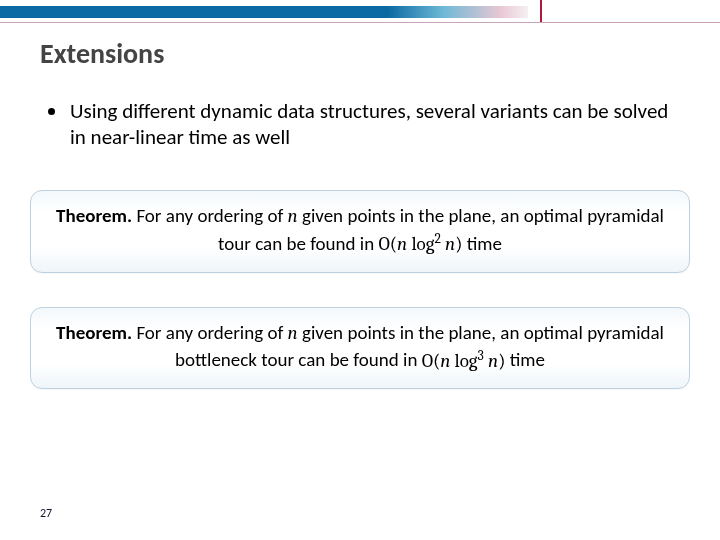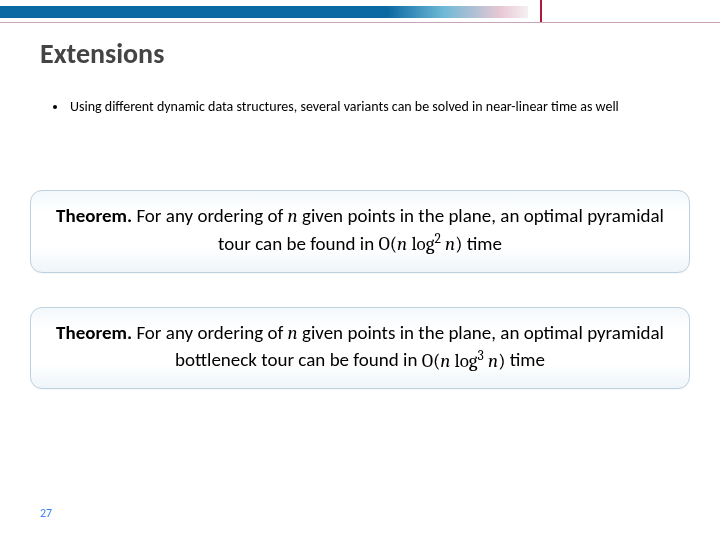--- a/index.html
+++ b/index.html
@@ -4,39 +4,39 @@
 <style>
   * { margin: 0; padding: 0; box-sizing: border-box; }
   html, body { width: 720px; height: 540px; background: #fff; font-family: Calibri, "Segoe UI", Arial, sans-serif; color: #000; }
   .slide { position: relative; width: 720px; height: 540px; }
   .topbar { position: absolute; top: 0; left: 0; right: 0; height: 22px; }
   .topbar .seg-blue { position: absolute; left: 0; top: 6px; height: 12px; width: 388px; background: #0b6aa3; }
   .topbar .seg-grad { position: absolute; left: 388px; top: 6px; height: 12px; width: 140px; background: linear-gradient(90deg, #0b6aa3 0%, #6fb9d6 40%, #e8c7d4 80%, #f5f0f2 100%); }
   .topbar .thinline { position: absolute; left: 0; right: 0; top: 22px; height: 1px; background: #caa5b7; }
   .topbar .redtick { position: absolute; left: 540px; top: 0; width: 2px; height: 22px; background: #b01a38; }
   .title { position: absolute; left: 40px; top: 36px; font-size: 28px; color: #444; }
-  .bullets { position: absolute; left: 48px; right: 40px; top: 98px; font-size: 14px; line-height: 1.25; }
+  .bullets { position: absolute; left: 48px; right: 40px; top: 98px; font-size: 21px; line-height: 1.25; }
   .bullets li { list-style: disc; margin-left: 20px; padding-left: 2px; }
   .theorems { position: absolute; left: 30px; right: 30px; top: 190px; }
   .theorem-box {
     margin-bottom: 34px;
     padding: 12px 20px 14px 20px;
     border: 1px solid #bcd1dd;
     border-radius: 12px;
     background: linear-gradient(180deg, #f3f8fb 0%, #ffffff 25%, #ffffff 70%, #eef5f9 100%);
     box-shadow: 0 1px 0 rgba(0,0,0,0.03);
     font-size: 19px;
     text-align: center;
     line-height: 1.35;
   }
   .theorem-box .label { font-weight: 700; }
   .math { font-family: "Cambria Math", Cambria, Georgia, serif; font-style: italic; }
   .rm { font-style: normal; }
   .sup { font-size: 0.72em; vertical-align: super; font-style: normal; }
-  .pagenum { position: absolute; left: 40px; bottom: 20px; font-size: 12px; color: #3b82f6; }
+  .pagenum { position: absolute; left: 40px; bottom: 20px; font-size: 12px; color: #0f172a; }
 </style>
 </head>
 <body>
 
 <div class="slide">
 
   <div class="topbar">
     <div class="seg-blue"></div>
     <div class="seg-grad"></div>
     <div class="redtick"></div>

